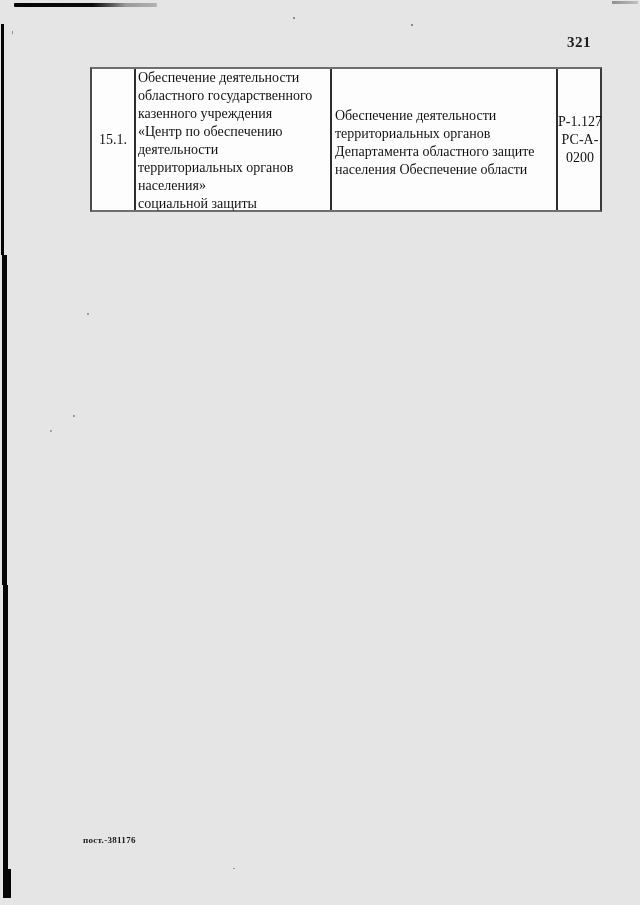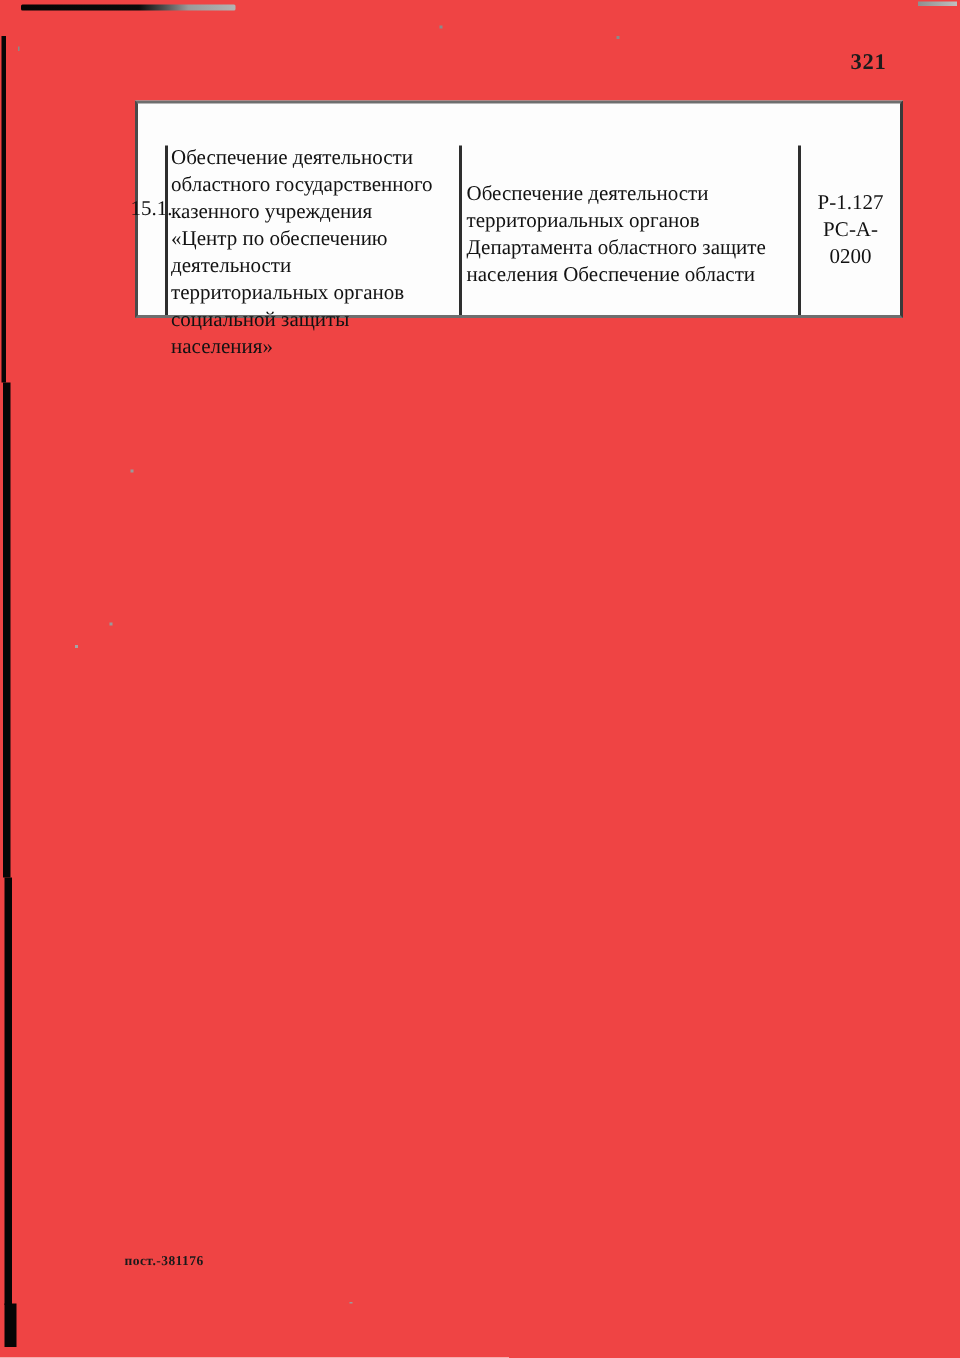--- a/index.html
+++ b/index.html
@@ -4,21 +4,21 @@
 <style>
   html, body {
     margin: 0;
     padding: 0;
     background: #ffffff;
   }
   .page {
     position: relative;
     width: 640px;
     height: 905px;
-    background: #ef4444;
+    background: #e5e5e5;
     overflow: hidden;
     font-family: "Liberation Serif", "DejaVu Serif", serif;
     color: #151515;
   }
 
   
   .scan-top-line {
     position: absolute;
     left: 14px; top: 3px;
     width: 143px; height: 4px;
@@ -61,23 +61,23 @@
     background: #fdfdfd;
   }
   .cell {
     box-sizing: border-box;
     display: flex;
     flex-direction: column;
     font-size: 14px;
     line-height: 18px;
     color: #121212;
   }
-  .cell + .cell { border-left: 2px solid #2e2e2e; margin-top: 28px; }
+  .cell + .cell { border-left: 2px solid #2e2e2e; }
   .col-index {
-    width: 18px;
+    width: 42px;
     flex: none;
     align-items: center;
     justify-content: center;
     font-size: 14px;
   }
   .col-institution {
     width: 196px;
     flex: none;
     padding: 0 0 0 2px;
     justify-content: flex-start;
@@ -132,22 +132,22 @@
     <div class="cell col-index">
       <span>15.1.</span>
     </div>
     <div class="cell col-institution">
       <div class="tline">Обеспечение деятельности</div>
       <div class="tline">областного государственного</div>
       <div class="tline">казенного учреждения</div>
       <div class="tline">«Центр по обеспечению</div>
       <div class="tline">деятельности</div>
       <div class="tline">территориальных органов</div>
+      <div class="tline">населения»</div>
       <div class="tline">социальной защиты</div>
-      <div class="tline">населения»</div>
     </div>
     <div class="cell col-activity">
       <div class="tline">Обеспечение деятельности</div>
       <div class="tline">территориальных органов</div>
       <div class="tline">Департамента областного защите</div>
       <div class="tline">населения Обеспечение области</div>
     </div>
     <div class="cell col-code">
       <div class="tline">Р-1.127</div>
       <div class="tline">РС-А-</div>

